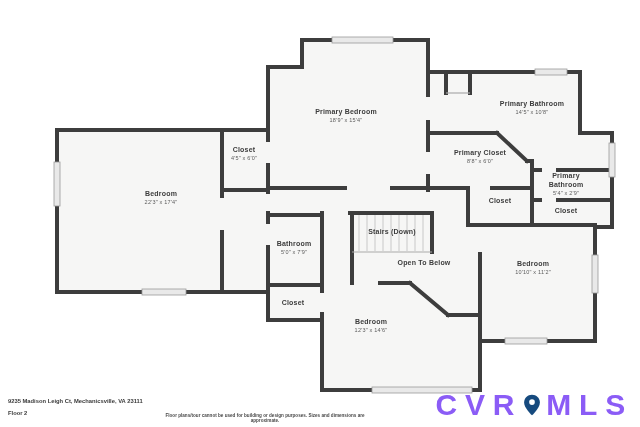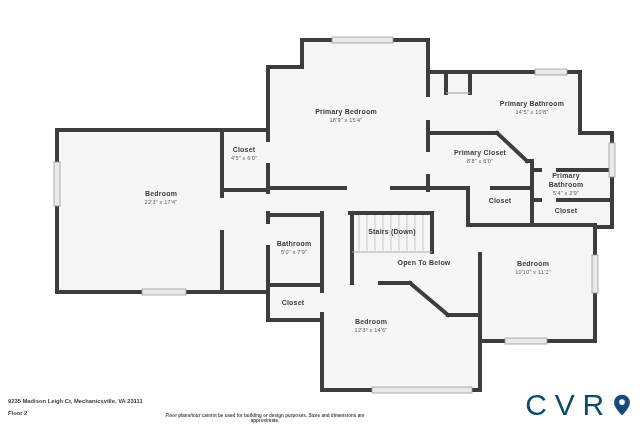--- a/index.html
+++ b/index.html
@@ -162,21 +162,22 @@
       <div class="rl" style="left: 371px; top: 318px;">
         <div class="rl-n">Bedroom</div>
         <div class="rl-d">12'3" x 14'6"</div>
       </div>
     </div>
 
   <div class="addr">9235 Madison Leigh Ct, Mechanicsville, VA 23111</div>
   <div class="floor">Floor 2</div>
   <div class="disclaimer">Floor plans/tour cannot be used for building or design purposes. Sizes and dimensions are approximate.</div>
 
-  <div class="logo" style="color: #0c4a6e;">
+  <div class="logo" style="color: #8b5cf6; font-weight: bold;">
     <span>CVR</span>
     <svg class="pin" width="22" height="28" viewBox="0 0 24 24">
       <path d="M12 0.8 C7.2 0.8 3.4 4.5 3.4 9.2 c0 6.3 8.6 14 8.6 14 s8.6 -7.7 8.6 -14 C20.6 4.5 16.8 0.8 12 0.8 Z" fill="#164a7e"></path>
       <circle cx="12" cy="8.8" r="3.1" fill="#ffffff"></circle>
     </svg>
+    <span>MLS</span>
   </div>
 
 </div>
 
 </body></html>

